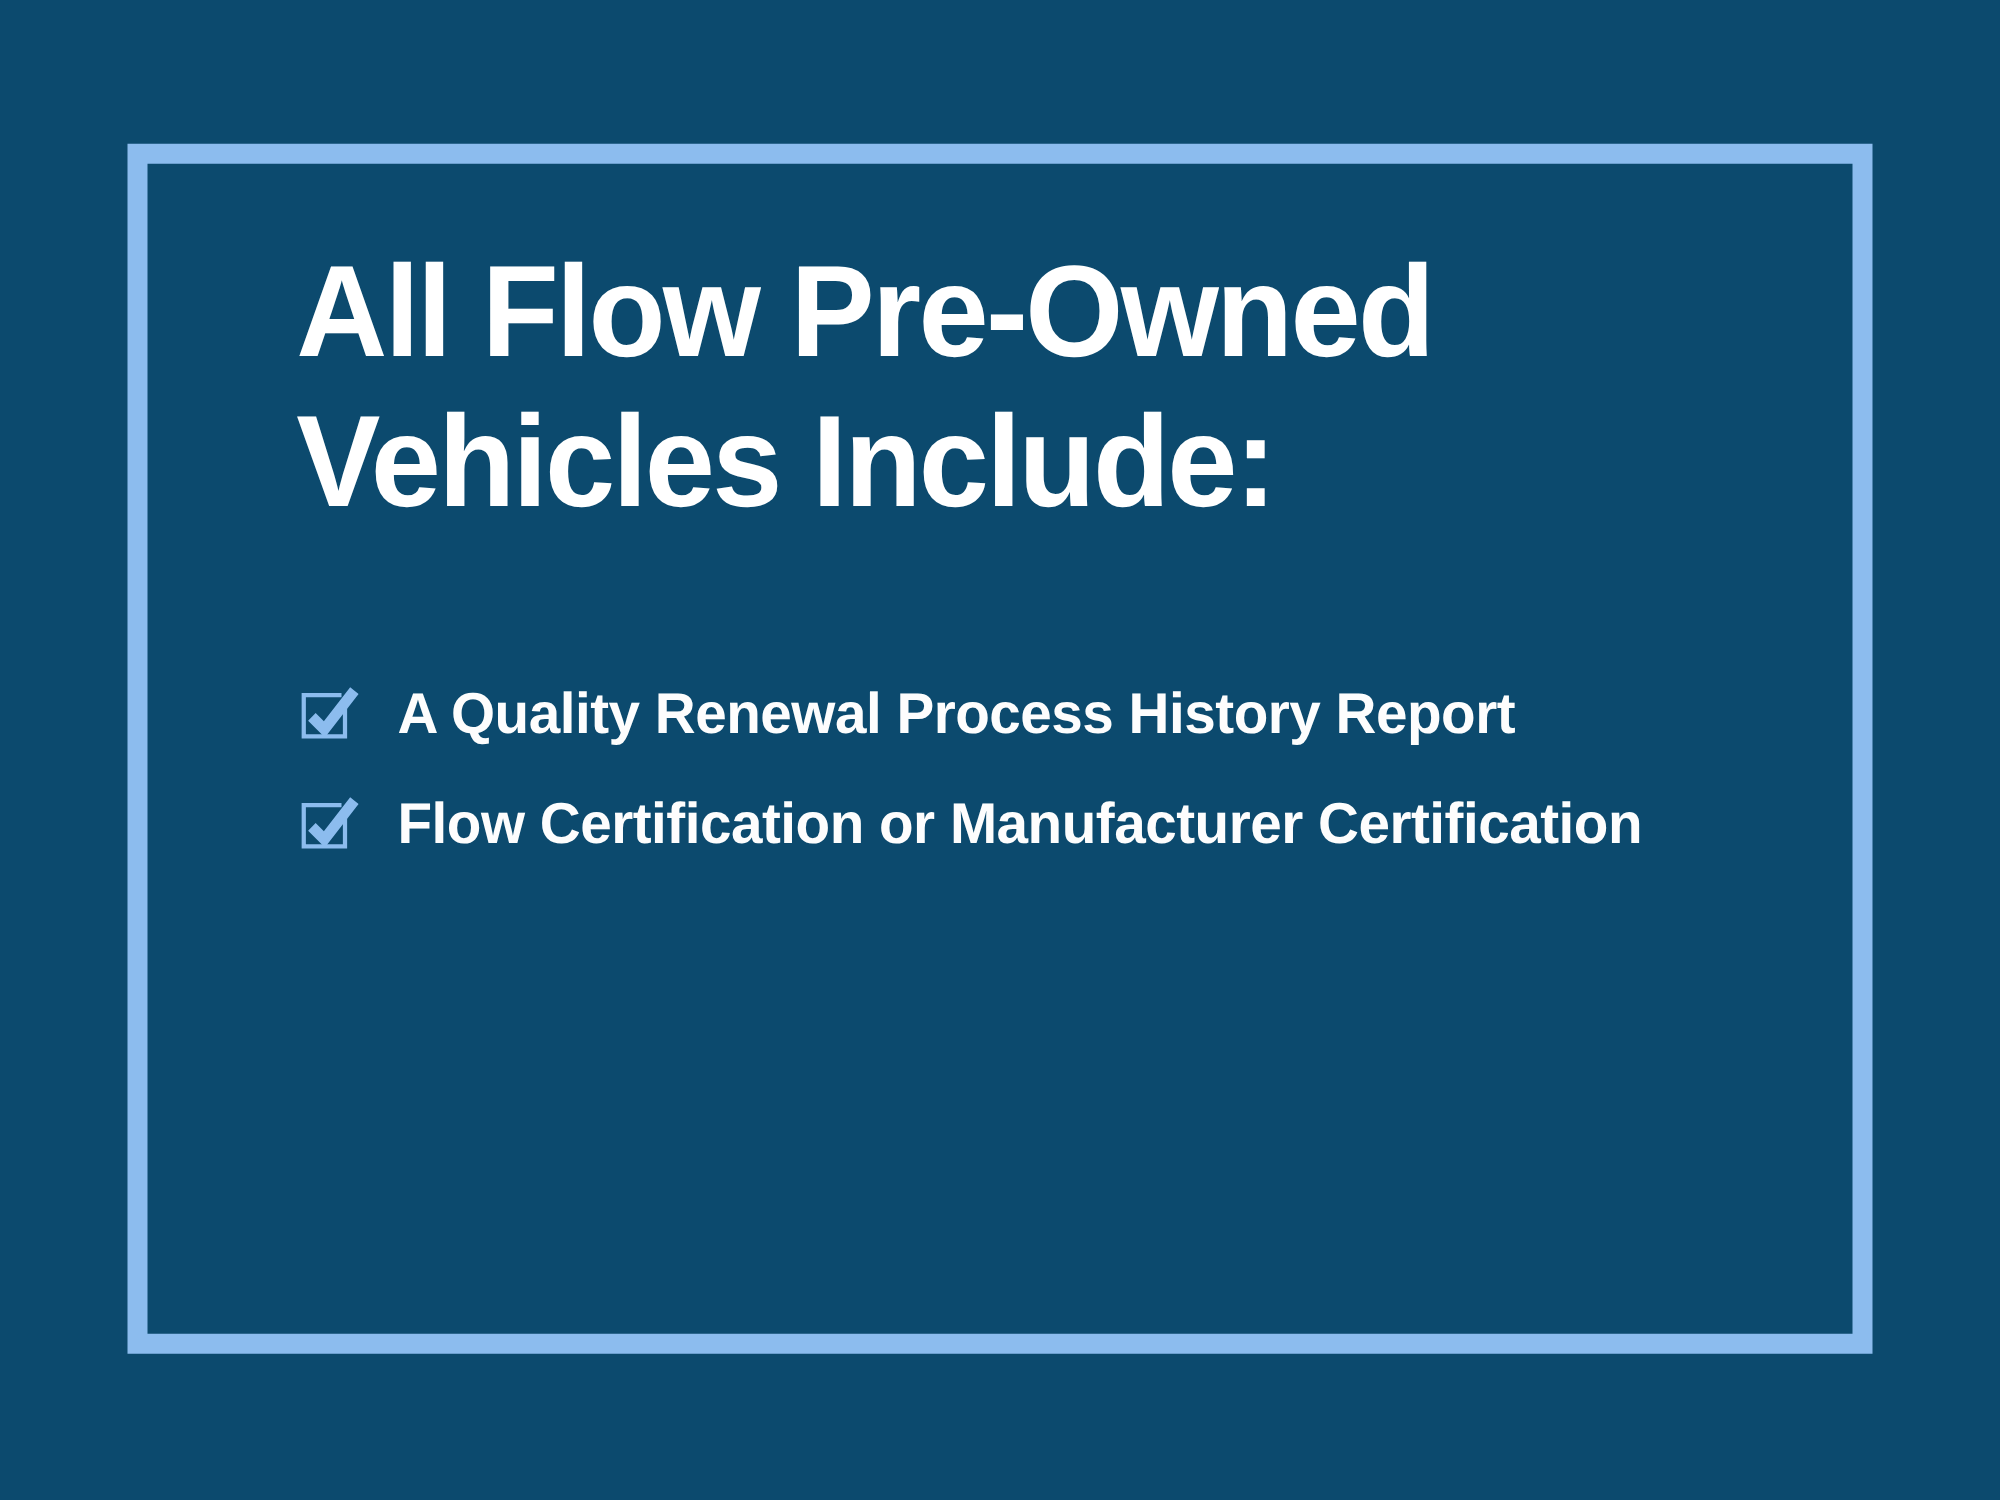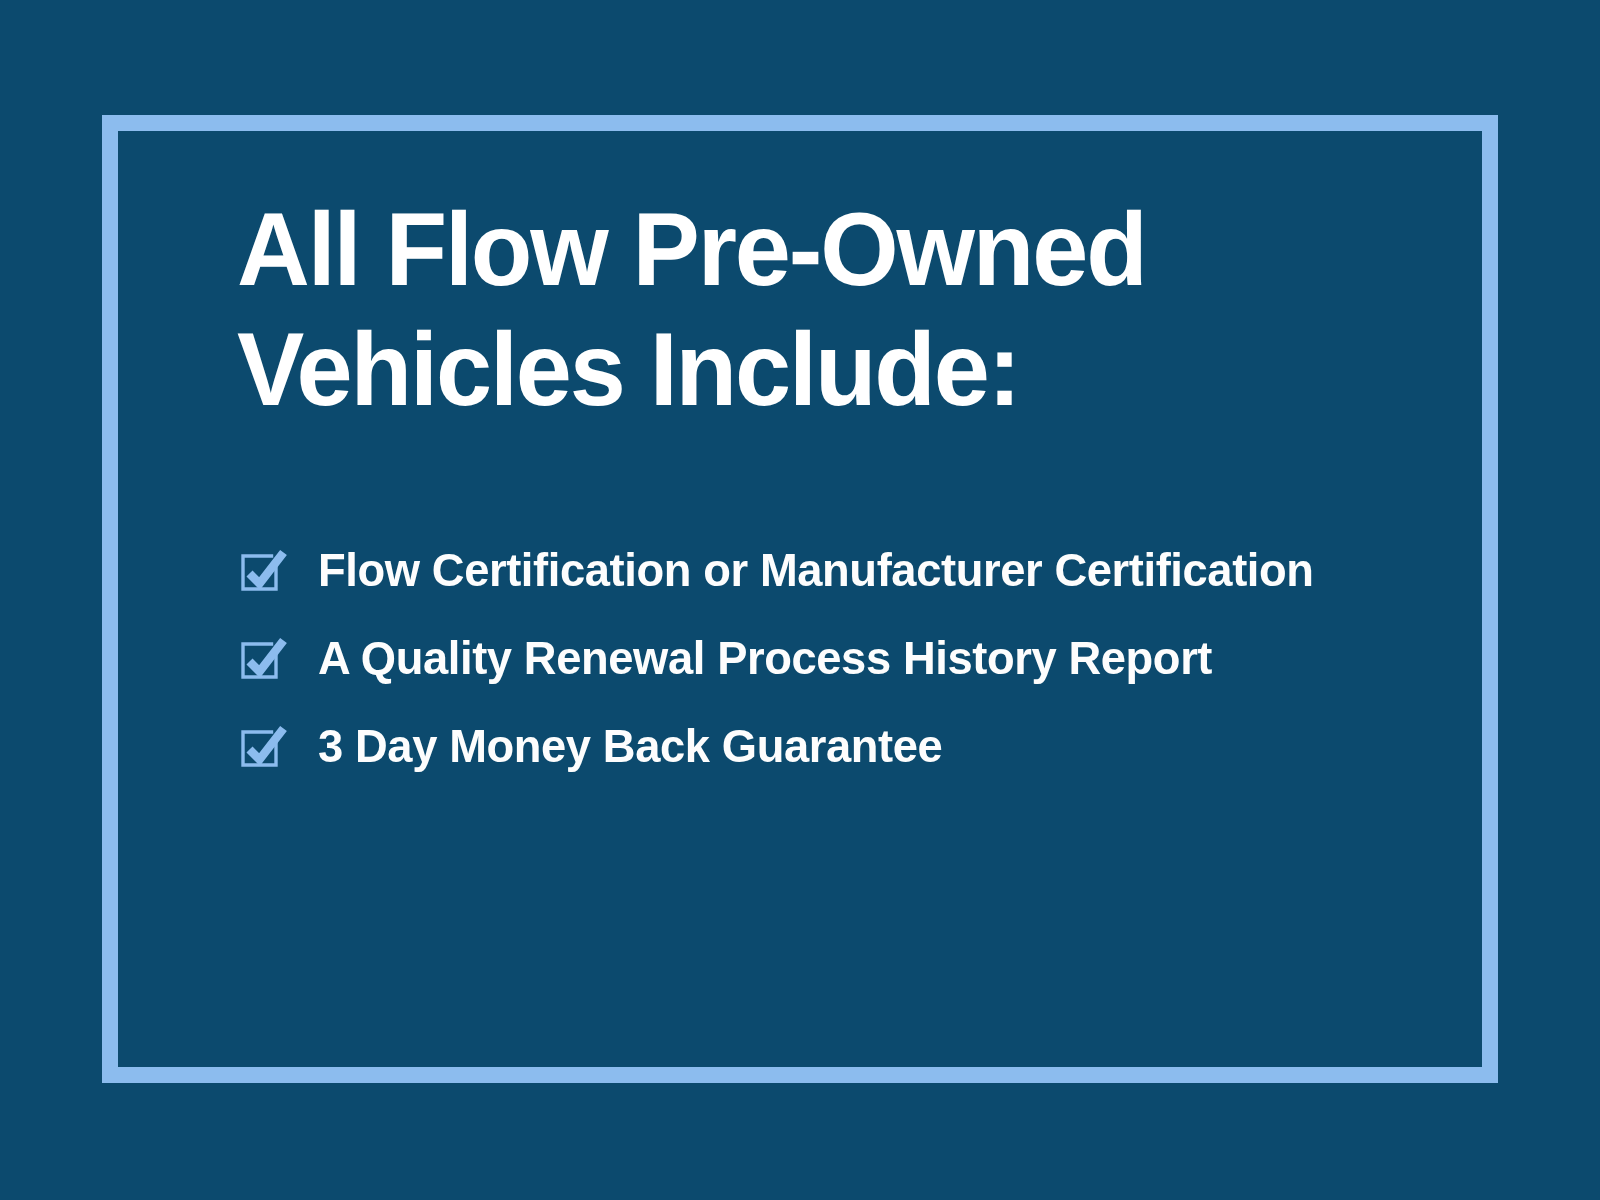--- a/index.html
+++ b/index.html
@@ -106,36 +106,29 @@
     <h1 id="headline">All Flow Pre-Owned
 Vehicles Include:</h1>
 
     <ul id="benefit-list">
 
       <li class="benefit-row">
         <svg class="check-icon" viewBox="0 0 52 48" aria-hidden="true">
           <path d="M38 14.5 V43 H5 V10 H33.5" fill="none" stroke="#8CBCEE" stroke-width="3.4" stroke-linecap="square"></path>
           <path d="M11.5 27.5 L21.5 37.5 L45.5 6.5" fill="none" stroke="#8CBCEE" stroke-width="8.5" stroke-linecap="butt" stroke-linejoin="miter"></path>
         </svg>
-        <span class="benefit-label">Flow Certification or Manufacturer Certification</span>
+        <span class="benefit-label">A Quality Renewal Process History Report</span>
       </li>
 
       <li class="benefit-row">
         <svg class="check-icon" viewBox="0 0 52 48" aria-hidden="true">
           <path d="M38 14.5 V43 H5 V10 H33.5" fill="none" stroke="#8CBCEE" stroke-width="3.4" stroke-linecap="square"></path>
           <path d="M11.5 27.5 L21.5 37.5 L45.5 6.5" fill="none" stroke="#8CBCEE" stroke-width="8.5" stroke-linecap="butt" stroke-linejoin="miter"></path>
         </svg>
-        <span class="benefit-label">A Quality Renewal Process History Report</span>
+        <span class="benefit-label">Flow Certification or Manufacturer Certification</span>
       </li>
 
 
-      <li class="benefit-row">
-        <svg class="check-icon" viewBox="0 0 52 48" aria-hidden="true">
-          <path d="M38 14.5 V43 H5 V10 H33.5" fill="none" stroke="#8CBCEE" stroke-width="3.4" stroke-linecap="square"></path>
-          <path d="M11.5 27.5 L21.5 37.5 L45.5 6.5" fill="none" stroke="#8CBCEE" stroke-width="8.5" stroke-linecap="butt" stroke-linejoin="miter"></path>
-        </svg>
-        <span class="benefit-label">3 Day Money Back Guarantee</span>
-      </li>
 
 
     </ul>
   </div>
 </div>
 
 </body></html>

